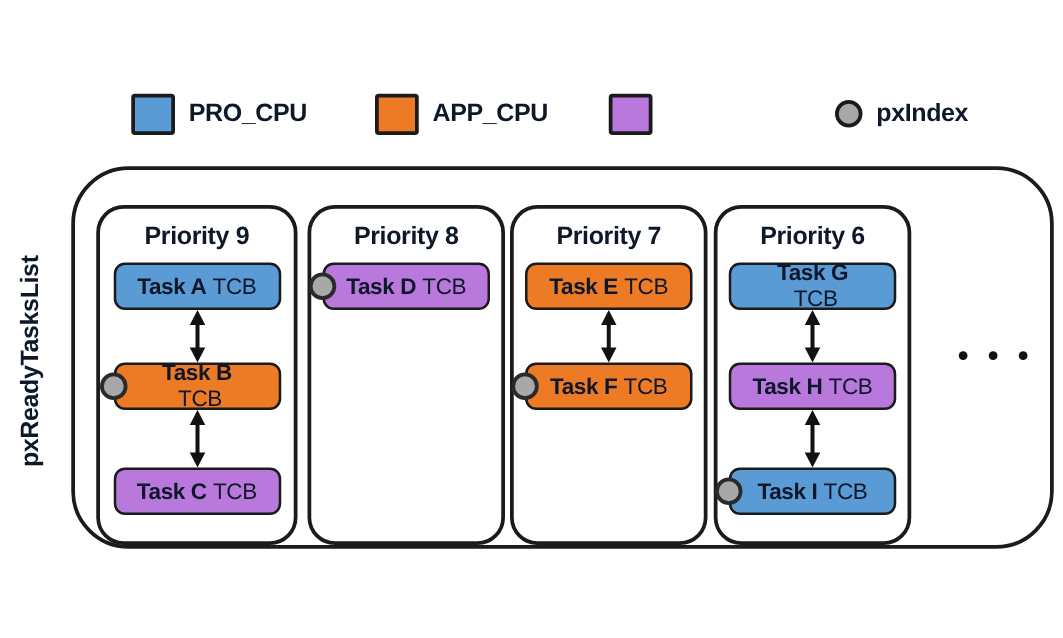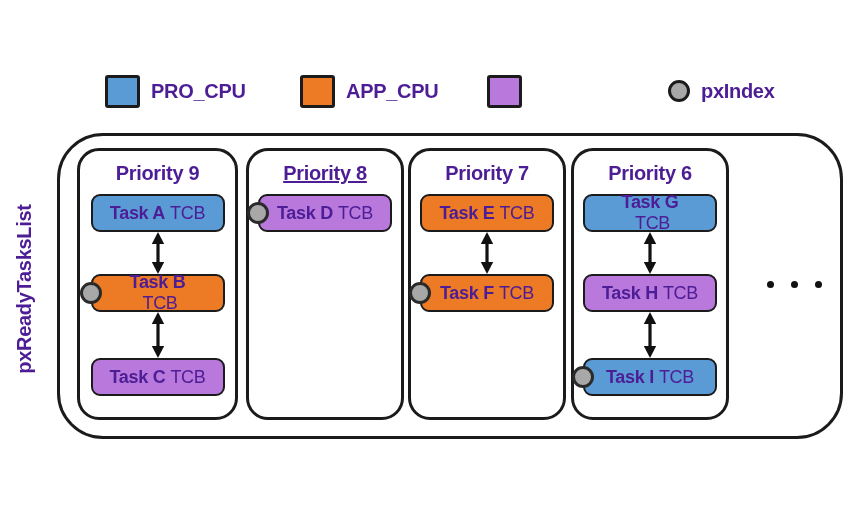--- a/index.html
+++ b/index.html
@@ -1,18 +1,18 @@
 <!DOCTYPE html>
 <html><head>
 <meta charset="utf-8">
 <style>
   html,body { margin:0; padding:0; background:#ffffff; }
   .canvas {
     position:relative; width:850px; height:510px; background:#ffffff;
-    font-family:"Liberation Sans", sans-serif; color:#4c1d95; overflow:hidden;
+    font-family:"Liberation Sans", sans-serif; color:#0f172a; overflow:hidden;
   }
   * { box-sizing:border-box; }
 
   
   .legend-item { position:absolute; top:73px; height:36px; display:flex; align-items:center; }
   .swatch-square { width:35px; height:33px; border:3px solid #1b1b1b; border-radius:3px; flex:0 0 auto; }
   .swatch-circle { width:22px; height:22px; border:3px solid #1b1b1b; border-radius:50%; flex:0 0 auto; }
   .legend-label { font-weight:700; font-size:20px; margin-left:11px; white-space:nowrap; letter-spacing:-0.3px; }
 
   
@@ -21,25 +21,25 @@
     border:3px solid #1b1b1b; border-radius:46px; background:#ffffff;
   }
   .list-label {
     position:absolute; left:-60px; top:277px; width:170px; height:24px;
     transform:rotate(-90deg); text-align:center;
     font-weight:700; font-size:20px; letter-spacing:-0.3px; white-space:nowrap;
   }
 
   
   .pbox {
-    position:absolute; top:148px; height:272px; background:#ffffff;
+    position:absolute; top:164px; height:272px; background:#ffffff;
     border:3px solid #1b1b1b; border-radius:22px;
   }
   .pbox-9 { left:77px;  width:161px; }
-  .pbox-8 { left:246px; width:158px;text-decoration:underline; }
+  .pbox-8 { left:246px; width:158px; }
   .pbox-7 { left:408px; width:158px; }
   .pbox-6 { left:571px; width:158px; }
   .pbox-title { text-align:center; margin-top:11px; font-weight:700; font-size:20px; letter-spacing:-0.3px; }
 
   
   .task {
     position:absolute; left:50%; transform:translateX(-50%);
     width:134px; height:38px; border:2.5px solid #1b1b1b; border-radius:9px;
     display:flex; align-items:center; justify-content:center;
     font-size:18px; white-space:nowrap;text-align:right;

